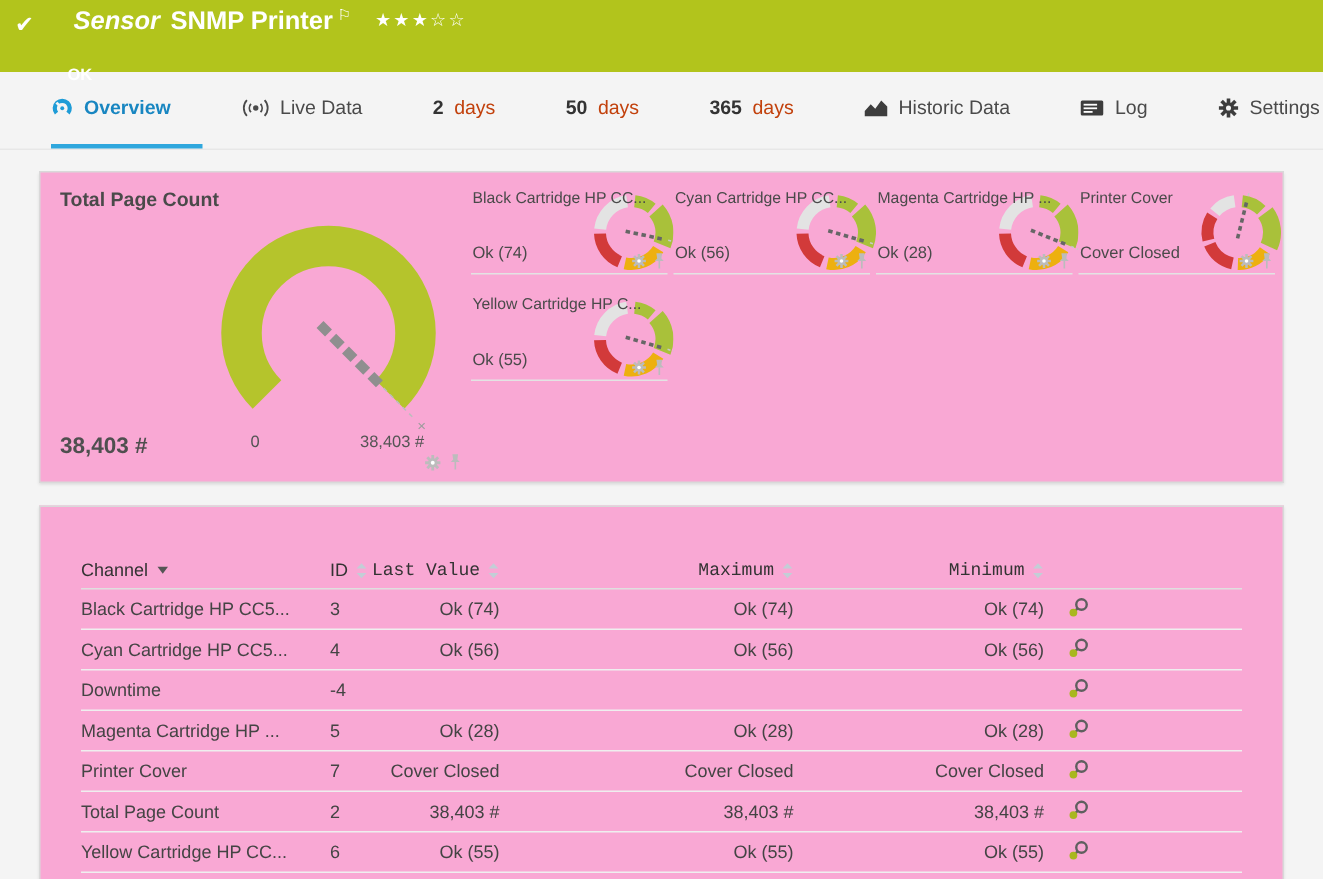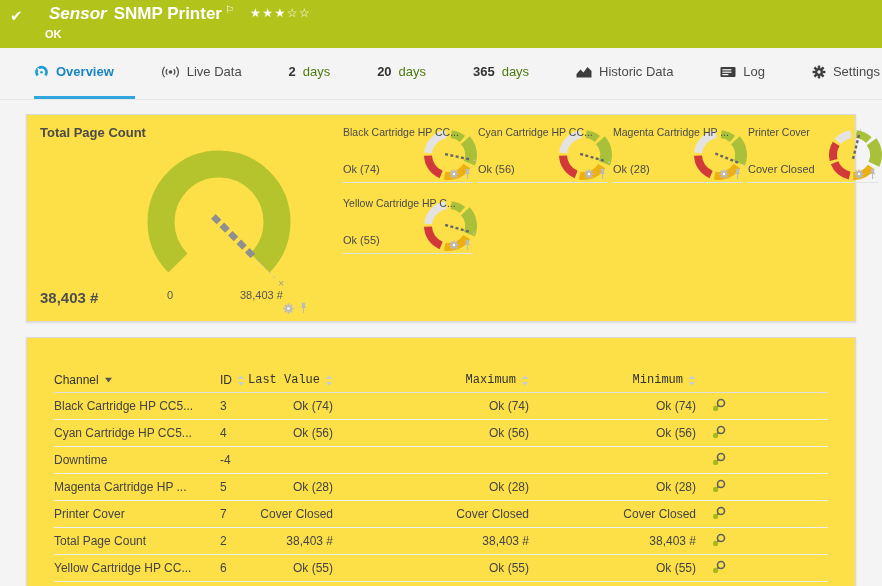--- a/index.html
+++ b/index.html
@@ -8,50 +8,50 @@
   .screen { position:relative; width:882px; height:586px; background:#f4f4f4; overflow:hidden; }
 
   
   .topbar { position:absolute; left:0; top:0; width:100%; height:48px; background:#b2c41c; color:#fff; }
   .check { position:absolute; left:10px; top:7px; font-size:15px; font-weight:700; }
   .title-line { position:absolute; left:49px; top:4px; font-size:17px; white-space:nowrap; }
   .kind { font-style:italic; font-weight:600; margin-right:7px; }
   .sname { font-weight:600; }
   .flag { font-size:10px; position:relative; top:-6px; margin-left:3px; }
   .stars { margin-left:16px; font-size:12px; letter-spacing:1.5px; position:relative; top:-2px; }
-  .status { position:absolute; left:45px; top:28px; font-size:11px; font-weight:700; }
+  .status { position:absolute; left:45px; top:44px; font-size:11px; font-weight:700; }
 
   
   .tabstrip { position:absolute; top:48px; left:0; width:882px; height:52px; border-bottom:1px solid rgba(0,0,0,.05); }
   .tabs { display:flex; justify-content:space-between; align-items:center; height:100%; padding:0 2px 4px 34px; }
   .tab { display:flex; align-items:center; gap:7px; font-size:13px; color:#555; cursor:pointer; white-space:nowrap; }
   .tab-icon { display:flex; align-items:center; }
   .tab-num { font-weight:700; color:#333; }
   .tab-label { color:#4a4a4a; }
-  .tab.num-tab .tab-label { color:#4d7c0f; }
+  .tab.num-tab .tab-label { color:#c2410c; }
   .tab.active .tab-label { color:#1886c1; font-weight:700; }
   .active-underline { position:absolute; left:34px; bottom:0; width:101px; height:3px; background:#2fa7dd; }
 
   
-  .panel { position:absolute; left:26px; width:830px; background:#fde047; border:1px solid #d9d9d9; box-shadow:0 1px 2px rgba(0,0,0,.10); }
+  .panel { position:absolute; left:26px; width:830px; background:#f9a8d4; border:1px solid #d9d9d9; box-shadow:0 1px 2px rgba(0,0,0,.10); }
   .gauges-panel { top:114px; height:208px; }
   .table-panel { top:337px; height:260px; }
 
   
   .main-gauge { position:absolute; left:0; top:0; width:290px; height:100%; }
   .mg-title { position:absolute; left:13px; top:10px; font-size:13px; font-weight:700; color:#4a4a4a; }
   .mg-svg { position:absolute; left:52px; top:11px; }
   .mg-min { position:absolute; left:140px; top:174px; font-size:11px; color:#555; }
   .mg-max { position:absolute; left:213px; top:174px; font-size:11px; color:#555; white-space:nowrap; }
   .mg-value { position:absolute; left:13px; top:174px; font-size:15px; font-weight:600; color:#4f4f4f; white-space:nowrap; }
   .mg-icons { position:absolute; left:256px; top:187px; display:flex; gap:5px; align-items:center; }
   .mini-ic { display:flex; align-items:center; cursor:pointer; }
 
   
-  .gauge-grid { position:absolute; left:287px; top:4px; width:541px; display:flex; flex-wrap:wrap;margin-left:28px; }
+  .gauge-grid { position:absolute; left:287px; top:4px; width:541px; display:flex; flex-wrap:wrap; }
   .gcell { position:relative; width:131px; height:64px; margin:0 4px 7px 0; border-bottom:1px solid #e3e3e3; }
   .g-title { position:absolute; left:1px; top:7px; font-size:10.5px; color:#4a4a4a; white-space:nowrap; z-index:2; }
   .g-dial { position:absolute; right:-4px; top:8px; z-index:1; }
   .g-status { position:absolute; left:1px; bottom:7px; font-size:11px; color:#4a4a4a; white-space:nowrap; }
   .g-icons { position:absolute; right:1px; bottom:2px; display:flex; gap:4px; align-items:center; z-index:2; }
 
   
   .ctable { position:absolute; left:27px; right:27px; top:30px; }
   .trow { display:grid; grid-template-columns:166px 40px 73px 196px 167px 1fr; align-items:center; height:27px; border-bottom:1px solid #efefef; }
   .trow.thead { height:25px; border-bottom:1px solid #dfdfdf; }
@@ -98,21 +98,21 @@
               <path d="M15.4 1.8 A7.6 7.6 0 0 1 15.4 12.2" stroke="#4a4a4a" stroke-width="1.2" fill="none"></path>
             </svg>
           </span>
           <span class="tab-label">Live Data</span>
         </div>
         <div class="tab num-tab">
           <span class="tab-num">2</span>
           <span class="tab-label">days</span>
         </div>
         <div class="tab num-tab">
-          <span class="tab-num">20</span>
+          <span class="tab-num">50</span>
           <span class="tab-label">days</span>
         </div>
         <div class="tab num-tab">
           <span class="tab-num">365</span>
           <span class="tab-label">days</span>
         </div>
         <div class="tab">
           <span class="tab-icon">
             <svg width="16" height="12" viewBox="0 0 16 12">
               <path d="M0.5 11.5 V8 L4.5 3.5 L7.5 6.5 L11.5 1 L15.5 5 V11.5 Z" fill="#3d3d3d"></path>

